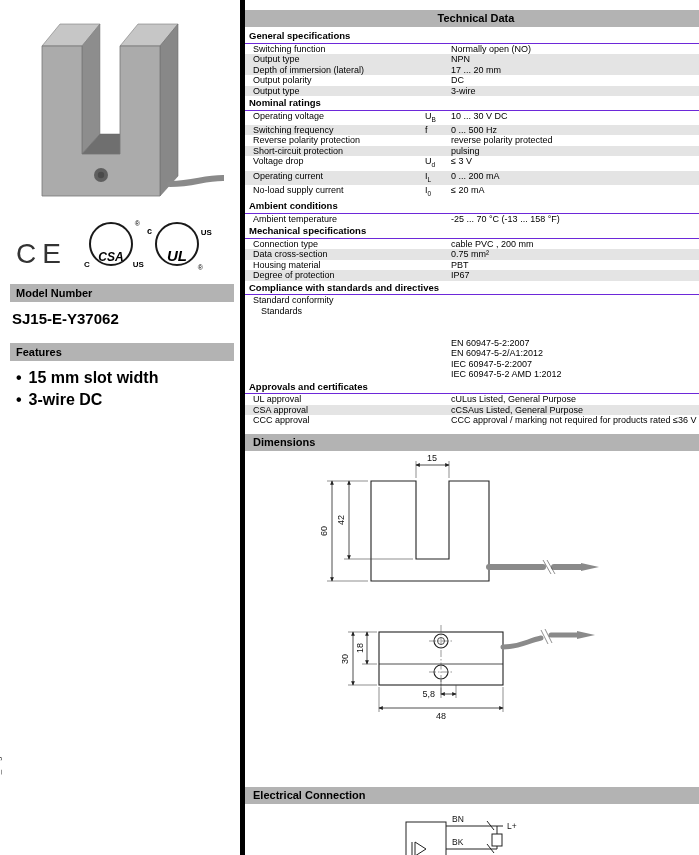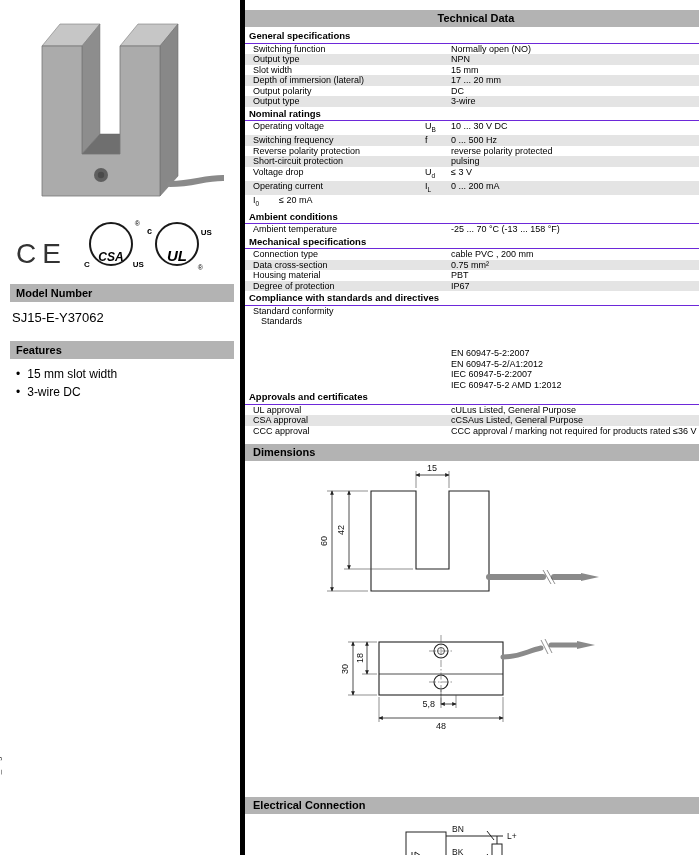--- a/index.html
+++ b/index.html
@@ -22,23 +22,23 @@
   .csa-text{font-weight:bold;font-style:italic;font-size:12px;}
   .ul-text{font-weight:bold;font-style:italic;font-size:15px;}
   .reg{position:absolute;right:-7px;top:-2px;font-size:7px;}
   .corner-bl{position:absolute;left:-5px;bottom:-3px;font-size:8px;font-weight:bold;}
   .corner-br{position:absolute;right:-11px;bottom:-3px;font-size:8px;font-weight:bold;}
   .corner-lt{position:absolute;left:-8px;top:4px;font-size:9px;font-weight:bold;}
   .corner-rt{position:absolute;right:-13px;top:6px;font-size:8px;font-weight:bold;}
   .reg2{position:absolute;right:-4px;bottom:-5px;font-size:7px;}
 
   .bar{background:#b3b3b3;font-weight:bold;font-size:11px;padding:3px 6px;margin-top:12px;}
-  .model-no{font-weight:normal;font-size:13px;margin:8px 0 2px 2px;}
+  .model-no{font-weight:bold;font-size:15px;margin:8px 0 2px 2px;}
   .features-bar{margin-top:16px;}
-  .features-list{list-style:none;margin:8px 0 8px 4px;padding:0;font-weight:normal;font-size:12px;}
+  .features-list{list-style:none;margin:8px 0 8px 4px;padding:0;font-weight:bold;font-size:16px;}
   .features-list li{margin-bottom:4px;}
   .features-list li::before{content:"•";margin:0 7px 0 2px;}
 
   
   .black-strip{position:absolute;left:240px;top:0;width:5px;height:855px;background:#000;}
 
   
   .right-col{position:absolute;left:245px;top:0;width:454px;}
   .section-bar{background:#b3b3b3;font-weight:bold;font-size:11px;line-height:11px;
                padding:3px 0 3px 8px;margin-top:8px;}
@@ -130,25 +130,20 @@
         <div class="trow">
           <span class="lab">Switching function</span>
           <span class="sym"></span>
           <span class="val">Normally open (NO)</span>
         </div>
         <div class="trow shade">
           <span class="lab">Output type</span>
           <span class="sym"></span>
           <span class="val">NPN</span>
         </div>
-        <div class="trow">
-          <span class="lab">Slot width</span>
-          <span class="sym"></span>
-          <span class="val">15 mm</span>
-        </div>
         <div class="trow shade">
           <span class="lab">Depth of immersion (lateral)</span>
           <span class="sym"></span>
           <span class="val">17 ... 20 mm</span>
         </div>
         <div class="trow">
           <span class="lab">Output polarity</span>
           <span class="sym"></span>
           <span class="val">DC</span>
         </div>
@@ -182,20 +177,21 @@
           <span class="lab">Voltage drop</span>
           <span class="sym">U<sub>d</sub></span>
           <span class="val">≤ 3 V</span>
         </div>
         <div class="trow shade">
           <span class="lab">Operating current</span>
           <span class="sym">I<sub>L</sub></span>
           <span class="val">0 ... 200 mA</span>
         </div>
         <div class="trow">
+          <span class="lab">No-load supply current</span>
           <span class="sym">I<sub>0</sub></span>
           <span class="val">≤ 20 mA</span>
         </div>
         <div class="sec-head">Ambient conditions</div>
         <div class="trow">
           <span class="lab">Ambient temperature</span>
           <span class="sym"></span>
           <span class="val">-25 ... 70 °C (-13 ... 158 °F)</span>
         </div>
         <div class="sec-head">Mechanical specifications</div>

